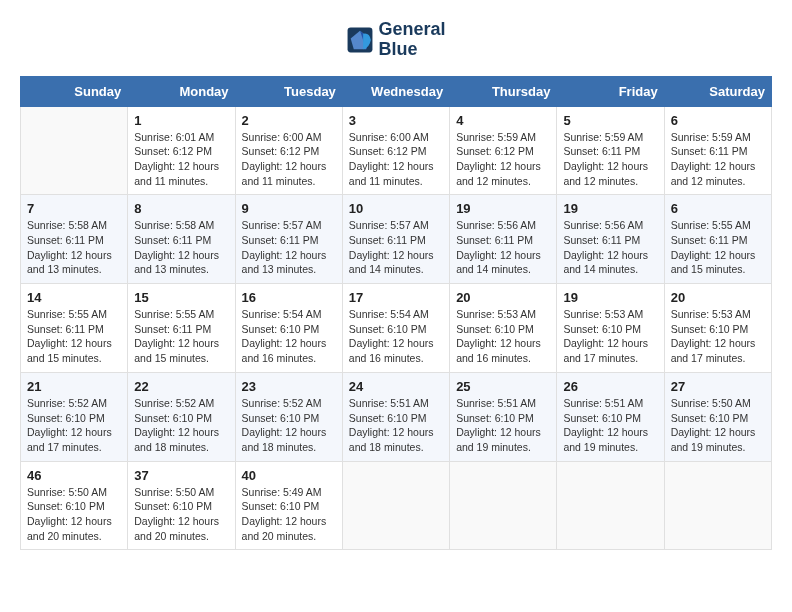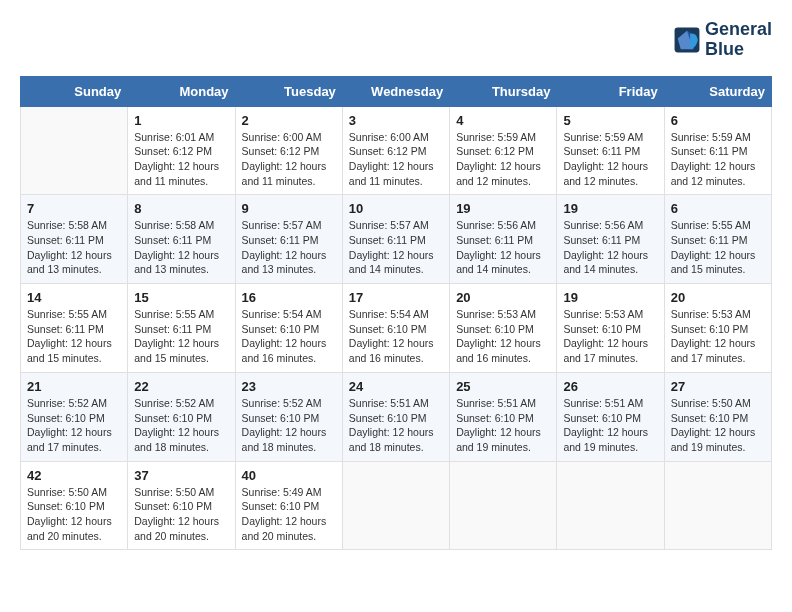--- a/index.html
+++ b/index.html
@@ -5,21 +5,21 @@
     * { box-sizing: border-box; margin: 0; padding: 0; }
     body {
       font-family: Arial, Helvetica, sans-serif;
       background: #fff;
       width: 792px;
       min-height: 612px;
       padding: 20px;
     }
     .header {
       display: flex;
-      justify-content: flex-end;
+      justify-content: center;
       align-items: flex-start;
       margin-bottom: 16px;
     }
     .logo {
       display: flex;
       align-items: center;
       gap: 4px;
     }
     .logo-text {
       font-size: 18px;
@@ -237,21 +237,21 @@
           <span class="day-number">26</span>
           <div class="day-info">Sunrise: 5:51 AM<br>Sunset: 6:10 PM<br>Daylight: 12 hours and 19 minutes.</div>
         </td>
         <td>
           <span class="day-number">27</span>
           <div class="day-info">Sunrise: 5:50 AM<br>Sunset: 6:10 PM<br>Daylight: 12 hours and 19 minutes.</div>
         </td>
       </tr>
       <tr>
         <td>
-          <span class="day-number">42</span>
+          <span class="day-number">46</span>
           <div class="day-info">Sunrise: 5:50 AM<br>Sunset: 6:10 PM<br>Daylight: 12 hours and 20 minutes.</div>
         </td>
         <td>
           <span class="day-number">37</span>
           <div class="day-info">Sunrise: 5:50 AM<br>Sunset: 6:10 PM<br>Daylight: 12 hours and 20 minutes.</div>
         </td>
         <td>
           <span class="day-number">40</span>
           <div class="day-info">Sunrise: 5:49 AM<br>Sunset: 6:10 PM<br>Daylight: 12 hours and 20 minutes.</div>
         </td>

